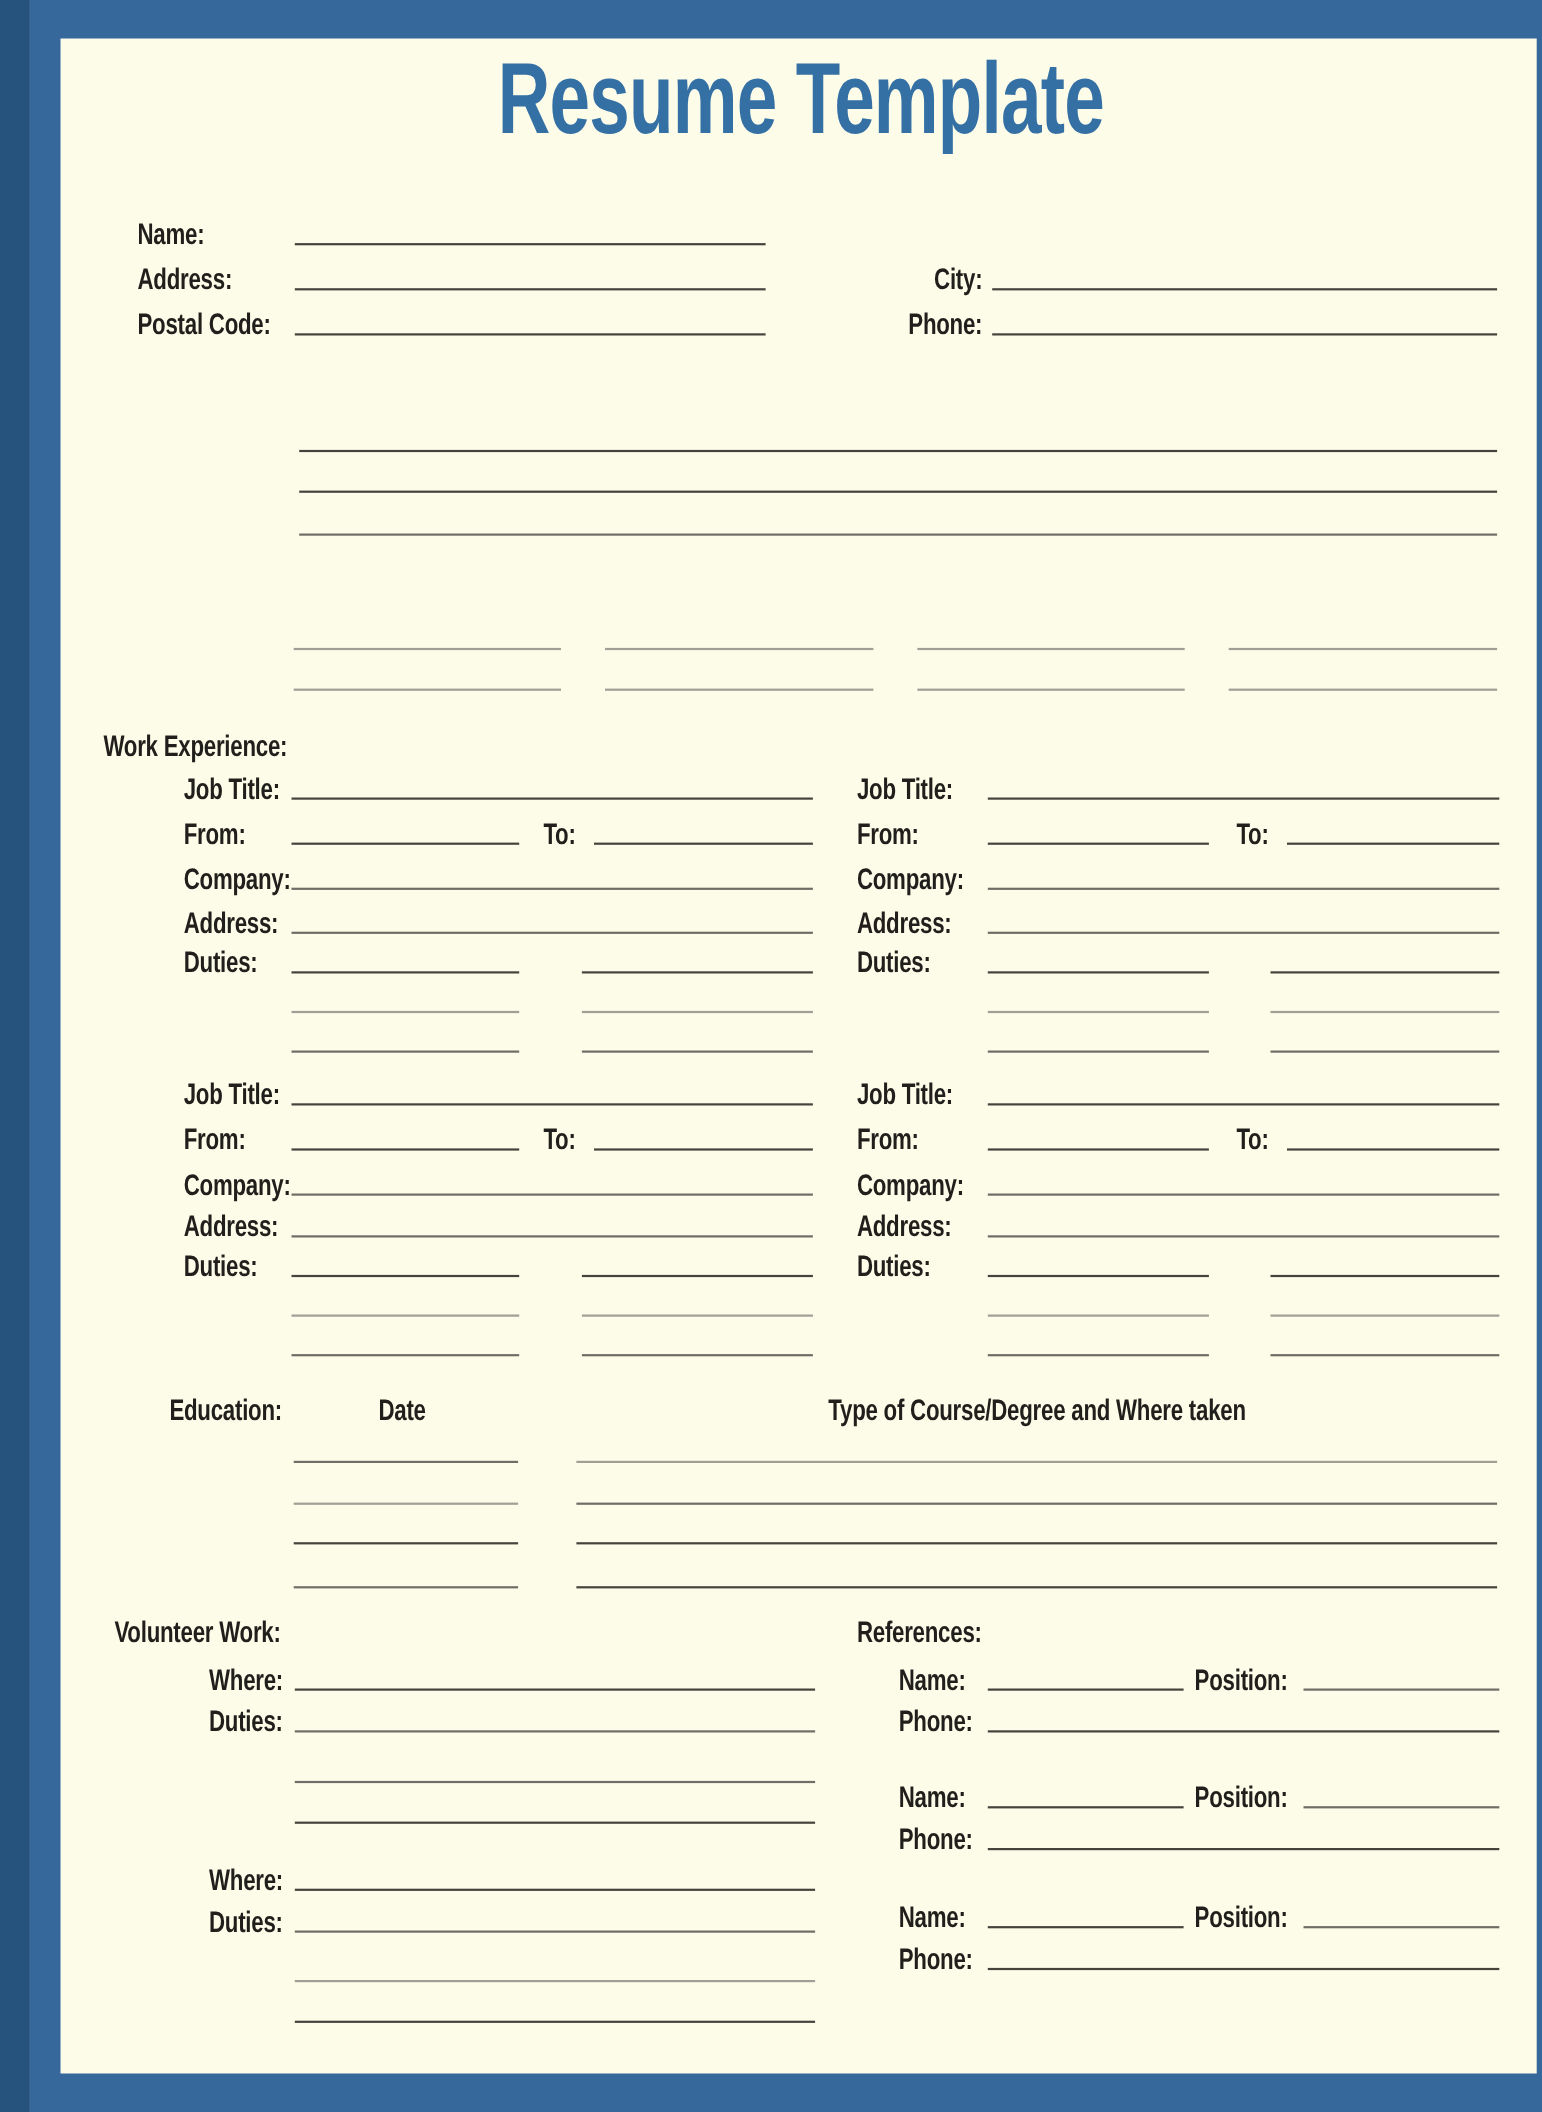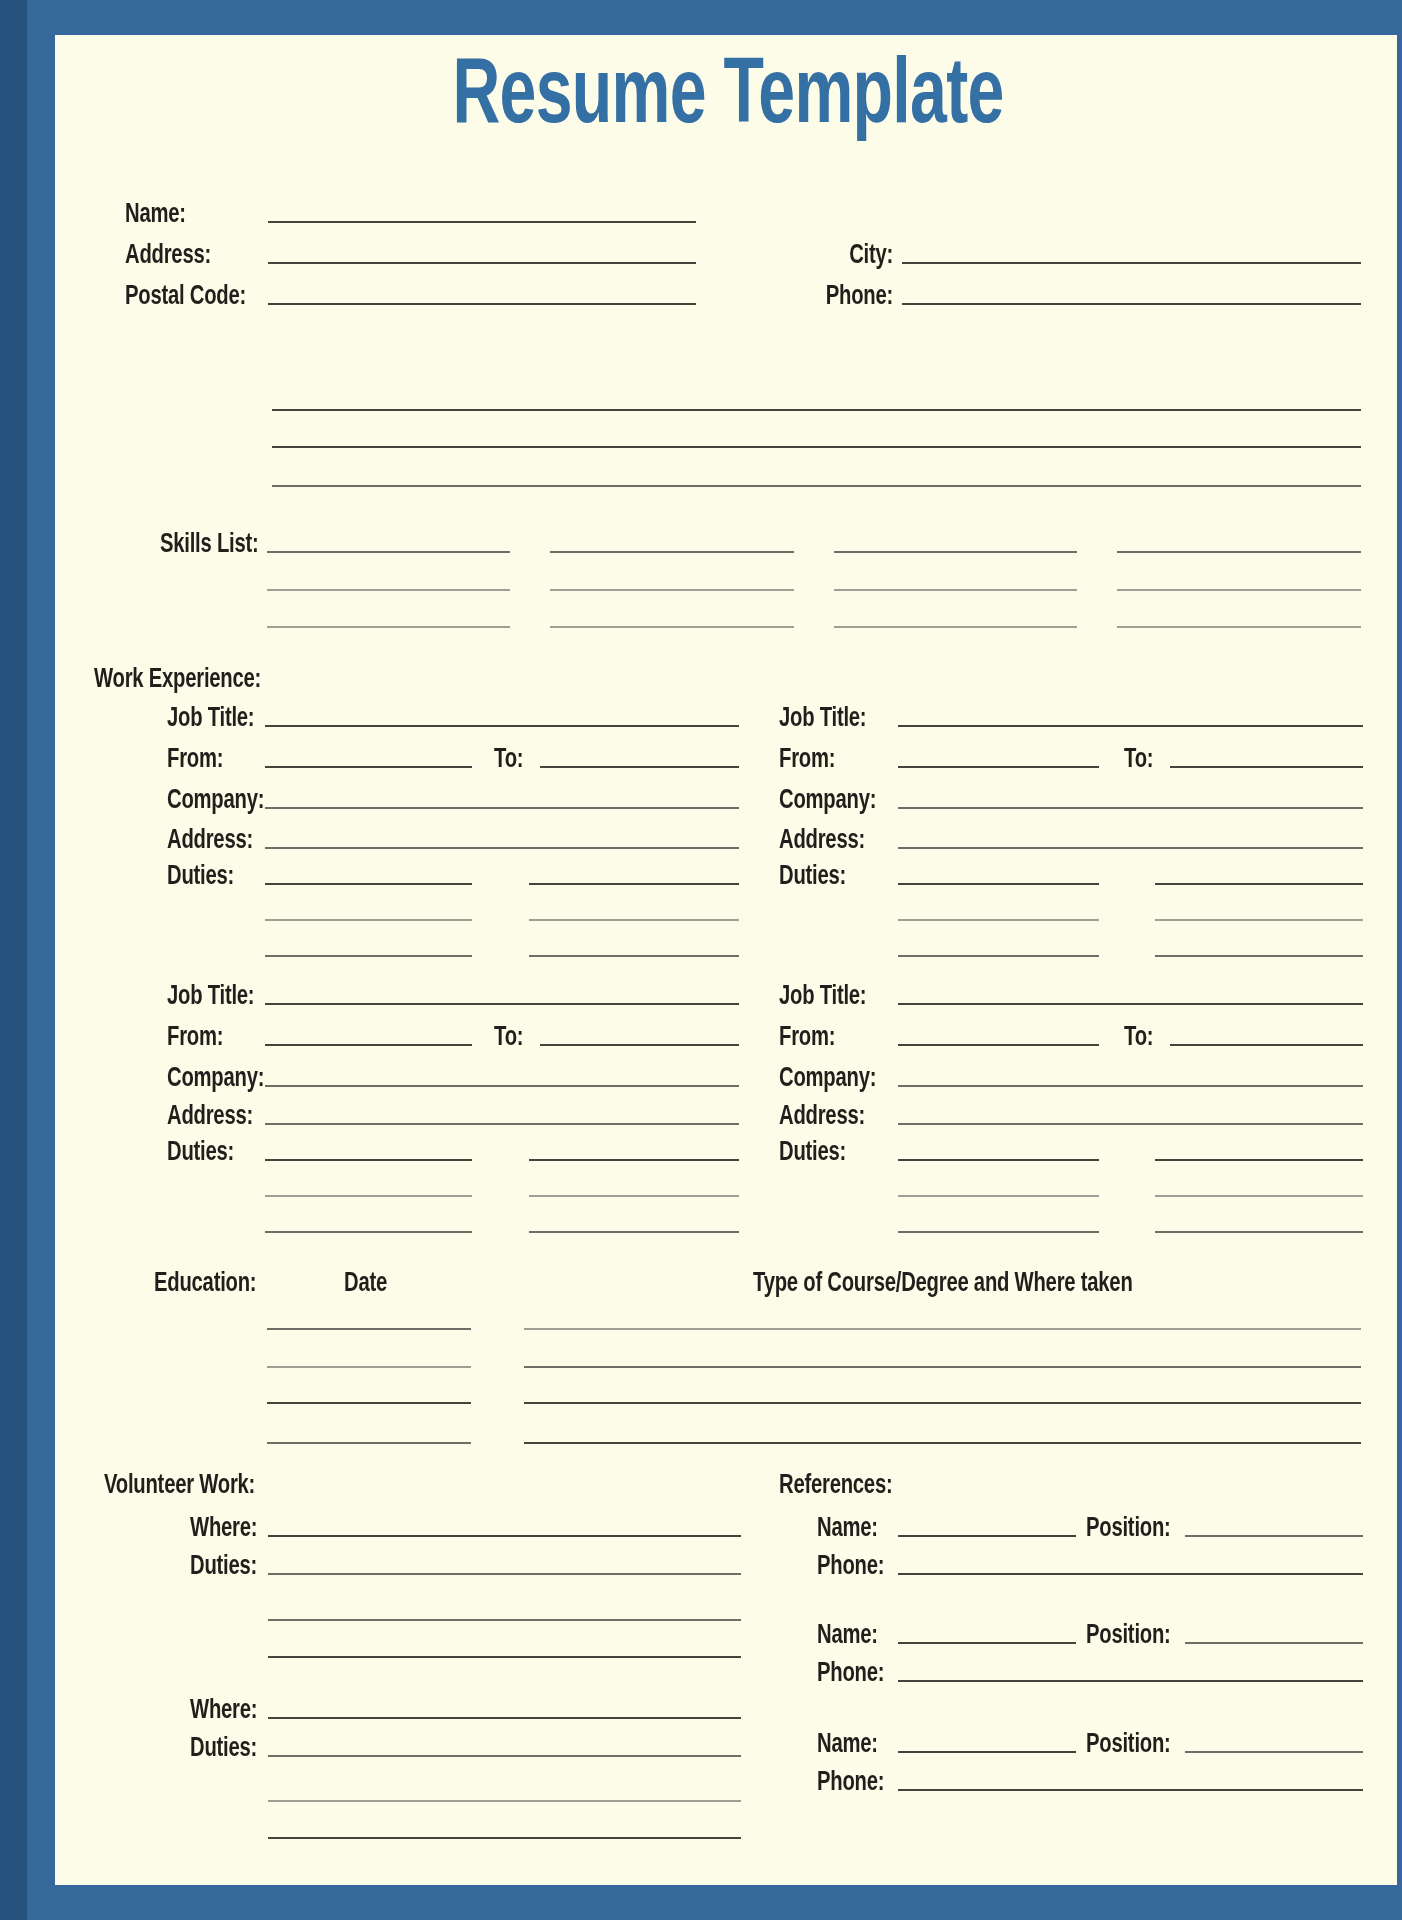--- a/index.html
+++ b/index.html
@@ -57,27 +57,20 @@
     <div class="row" style="left:245px;top:382px;width:1089px">
       <span class="ln"></span>
     </div>
     <div class="row" style="left:245px;top:419px;width:1089px">
       <span class="ln"></span>
     </div>
     <div class="row" style="left:245px;top:458px;width:1089px">
       <span class="ln mid"></span>
     </div>
 
-    <div class="row" style="left:133px;top:524px;width:1201px">
-      <span class="lbl" style="width:107px">Skills List:</span>
-      <span class="ln fx mid" style="width:243px"></span>
-      <span class="ln fx mid" style="width:244px;margin-left:40px"></span>
-      <span class="ln fx mid" style="width:243px;margin-left:40px"></span>
-      <span class="ln mid" style="margin-left:40px"></span>
-    </div>
     <div class="row" style="left:240px;top:562px;width:1094px">
       <span class="ln fx soft" style="width:243px"></span>
       <span class="ln fx soft" style="width:244px;margin-left:40px"></span>
       <span class="ln fx soft" style="width:243px;margin-left:40px"></span>
       <span class="ln soft" style="margin-left:40px"></span>
     </div>
     <div class="row" style="left:240px;top:599px;width:1094px">
       <span class="ln fx soft" style="width:243px"></span>
       <span class="ln fx soft" style="width:244px;margin-left:40px"></span>
       <span class="ln fx soft" style="width:243px;margin-left:40px"></span>

